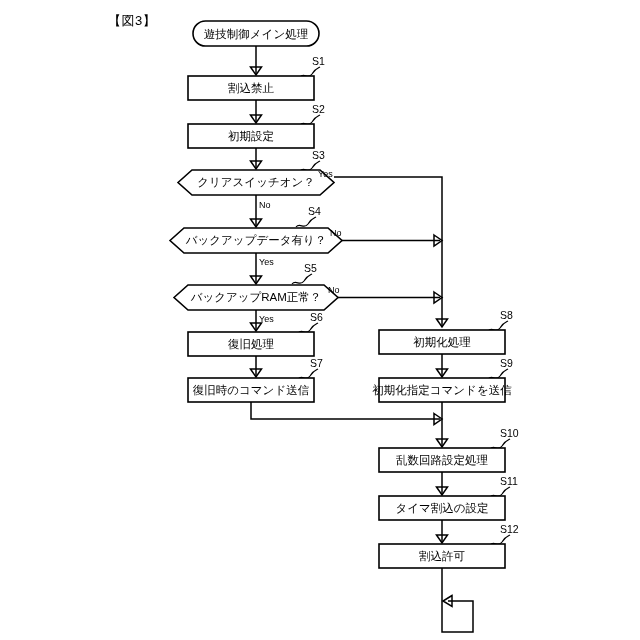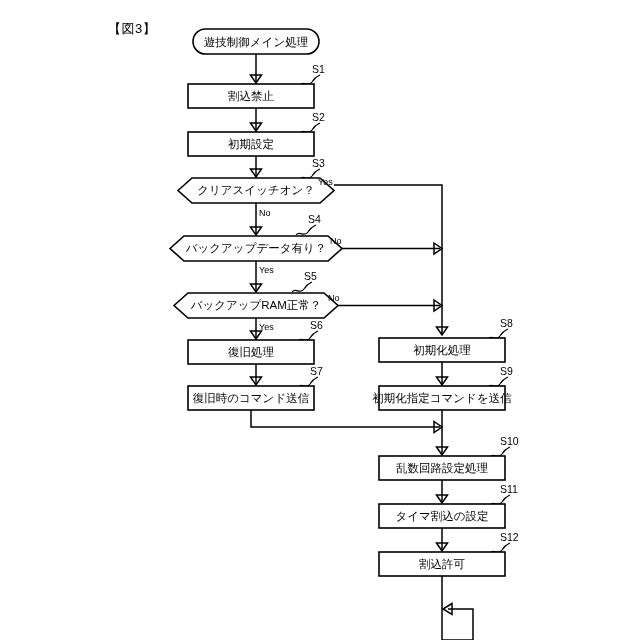--- a/index.html
+++ b/index.html
@@ -12,21 +12,20 @@
     height: 640px;
     font-family: "Liberation Sans", "DejaVu Sans", sans-serif;
     color: #000000;
     overflow: hidden;
     position: relative;
   }
   #root {
     position: relative;
     width: 640px;
     height: 612px;
-    margin-top: 8px;
   }
   #figure-label {
     position: absolute;
     left: 108px;
     top: 12px;
     font-size: 13px;
     letter-spacing: 0.5px;
     color: #000;
     white-space: nowrap;
   }

